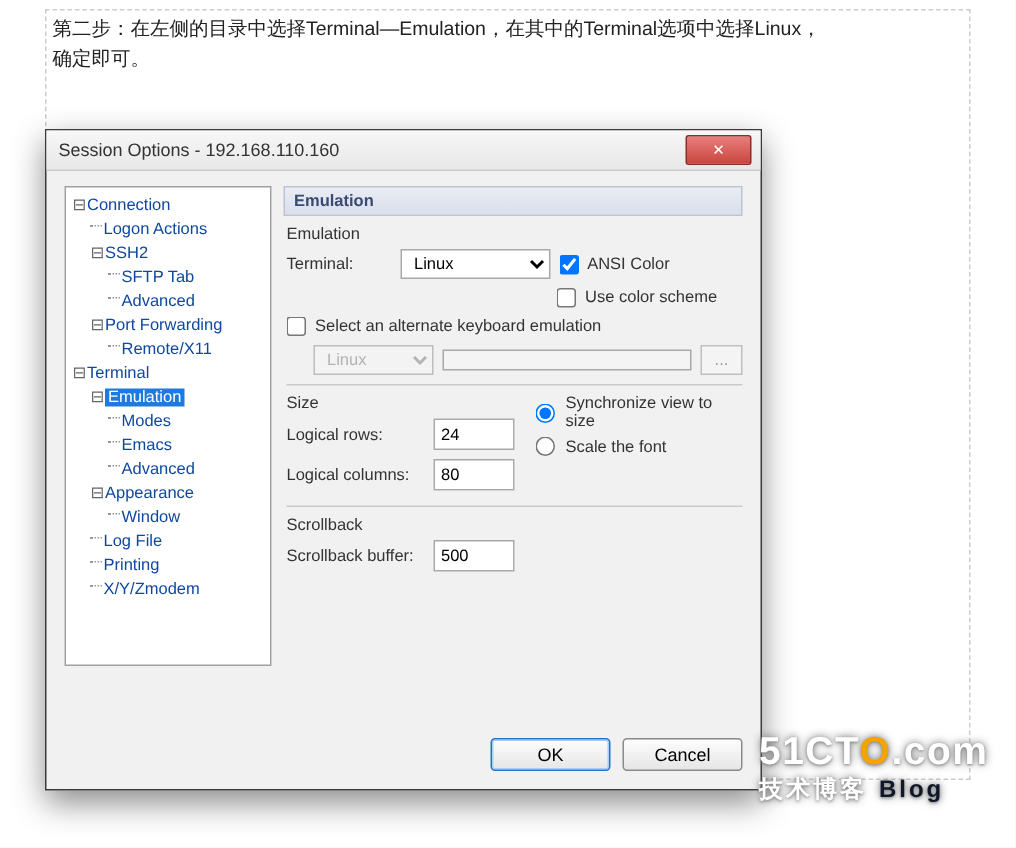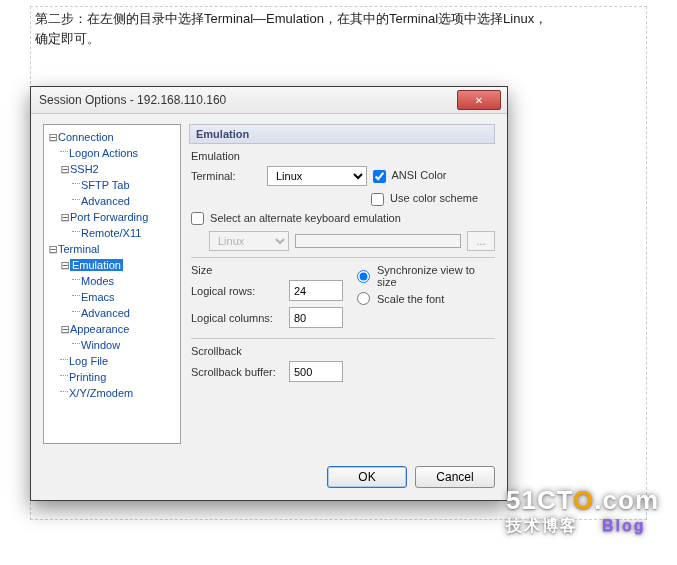--- a/index.html
+++ b/index.html
@@ -130,41 +130,42 @@
     gap: 8px;
   }
   .btn {
     min-width: 80px;
     padding: 3px 12px;
     border: 1px solid #8a8a8a;
     background: linear-gradient(#fdfdfd,#e6e6e6);
     border-radius: 3px;
     cursor: pointer;
     font-size: 12px;
+    margin-top: 26px;
   }
   .btn.default {
     border: 1px solid #2a72c9;
     box-shadow: 0 0 0 1px #a7cdf3 inset;
   }
   .logo {
     position: absolute;
     right: 18px;
     bottom: 28px;
     color: #fff;
     text-shadow: 0 1px 2px #888, 0 0 6px #666;
     font-family: Arial, sans-serif;
   }
   .logo .big {
     font-size: 26px;
     font-weight: bold;
     letter-spacing: 1px;
   }
   .logo .big .dot { color: #f6a300; }
   .logo .sub { font-size: 16px; font-weight: bold; letter-spacing: 2px;}
-  .logo .sub .b2 { color:#8b5cf6; font-style:normal; margin-left:24px;}
+  .logo .sub .b2 { color:#0f172a; font-style:normal; margin-left:8px;}
 </style>
 </head>
 <body>
 
 <div class="page-note">
   <span>第二步：在左侧的目录中选择Terminal—Emulation，在其中的Terminal选项中选择Linux，</span><br>
   <span>确定即可。</span>
 </div>
 
 <div class="dialog">

